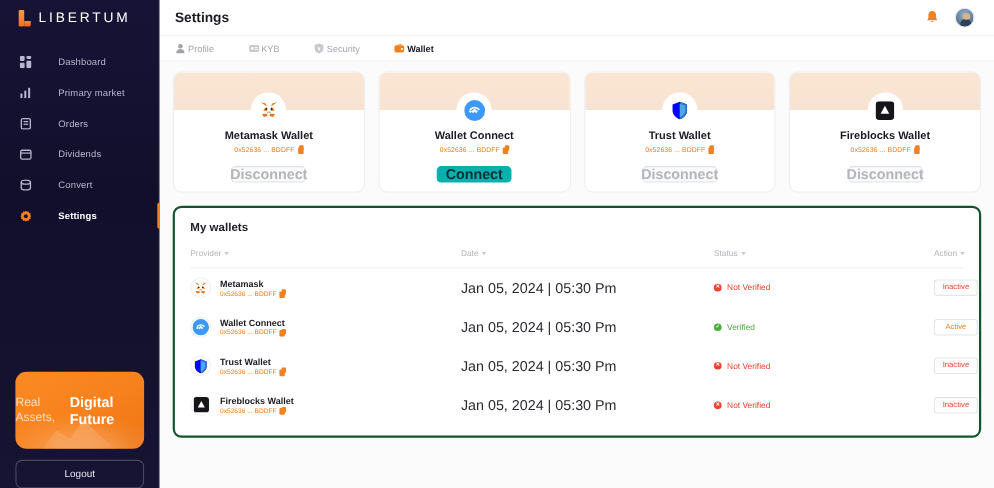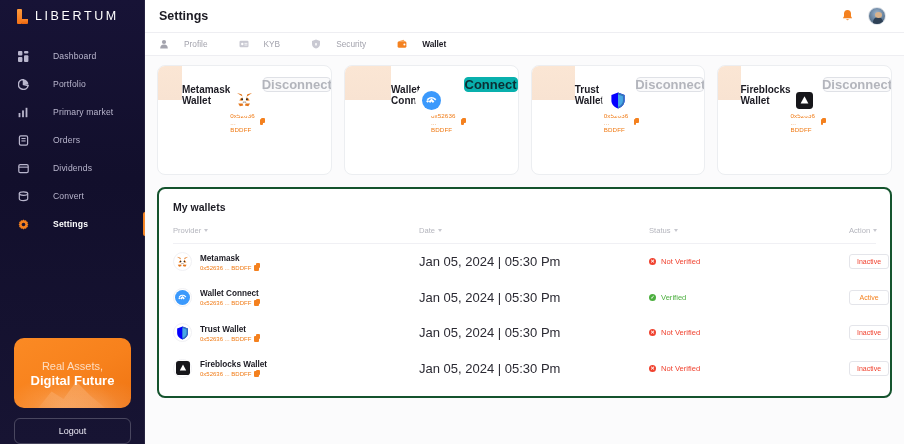--- a/index.html
+++ b/index.html
@@ -51,21 +51,21 @@
   .nav-item.active { color:#ffffff; font-weight:bold; }
   .nav-item.active .bar {
     position:absolute; right:0; top:2px; bottom:2px; width:2.5px;
     background:#f4811f; border-radius:2px 0 0 2px;
   }
   .nav-spacer { flex: 1 1 auto; }
   .promo {
     margin: 0 14px 10px 14px; height: 70px; border-radius: 10px;
     background: linear-gradient(150deg,#fb8a24 0%,#f7811c 55%,#ef7413 100%);
     position:relative; overflow:hidden;
-    display:flex; flex-direction:column; align-items:center; justify-content:center;
+    display:flex; flex-direction:row; align-items:center; justify-content:center;
   }
   .promo .mtn {
     position:absolute; left:0; right:0; bottom:-4px; height:42px;
     background:
       radial-gradient(ellipse at 40% 100%, rgba(255,255,255,0.24) 0%, rgba(255,255,255,0) 60%),
       radial-gradient(ellipse at 70% 100%, rgba(255,255,255,0.18) 0%, rgba(255,255,255,0) 55%);
   }
   .promo .mtn:after{
     content:""; position:absolute; left:18%; bottom:0; width:64%; height:34px;
     background: linear-gradient(180deg, rgba(255,255,255,0.22), rgba(255,255,255,0.02));
@@ -101,34 +101,34 @@
   .avatar:before{
     content:""; position:absolute; left:5.5px; top:3.5px; width:7px; height:6px;
     border-radius:50%; background:#d9b38c;  z-index:2;
   }
 
   .tabs {
     height:23px; background:#fff; display:flex; align-items:center;
     gap:0; padding-left:14px; border-bottom:1px solid #eeeef2; flex:0 0 23px;
   }
   .tab {
-    display:flex; align-items:center; gap:15px;
+    display:flex; align-items:center; gap:2px;
     font-size:8.3px; color:#a3a3ad; margin-right:31px; height:23px;
   }
   .tab.active { color:#1c1b23; font-weight:bold; }
   .tab .tic { width:10px; height:10px; display:flex; align-items:center; justify-content:center; }
 
   .content { flex:1 1 auto; padding: 9px 12px 0 12px; overflow:hidden; }
 
   
   .cards { display:flex; gap:12px; }
   .wcard {
     flex:1 1 0; background:#fff; border:1px solid #eceef1; border-radius:8px;
     overflow:hidden; position:relative; height:110px;
-    display:flex; flex-direction:row; 
+    display:flex; flex-direction:column; align-items:center;
   }
   .wcard-head {
     width:100%; height:34px;
     background: linear-gradient(180deg,#fbe6d4 0%,#f8e3d2 100%);
   }
   .wcard-logo {
     width:26px; height:26px; border-radius:50%; background:#fff;
     position:absolute; top:21px; left:50%; transform:translateX(-50%);
     display:flex; align-items:center; justify-content:center;
     box-shadow:0 0 0 3px #fff;
@@ -207,29 +207,20 @@
               <rect x="6" y="0" width="4.4" height="2.6" rx="1" fill="#b9b6cd"></rect>
               <rect x="0" y="6" width="4.4" height="5" rx="1" fill="#b9b6cd"></rect>
               <rect x="6" y="4.2" width="4.4" height="6.8" rx="1" fill="#b9b6cd"></rect>
             </svg>
         </span>
         <span>Dashboard</span>
       </div>
       <div class="nav-item">
         <span class="ic">
           <svg width="11" height="11" viewBox="0 0 11 11">
-              <path d="M5.5 5.5 V0.6 A4.9 4.9 0 0 1 10.4 5.5 Z" fill="#b9b6cd"></path>
-              <path d="M5.5 5.5 L10.1 6.6 A4.9 4.9 0 1 1 5.5 0.6 Z" fill="none" stroke="#b9b6cd" stroke-width="1.5"></path>
-            </svg>
-        </span>
-        <span>Portfolio</span>
-      </div>
-      <div class="nav-item">
-        <span class="ic">
-          <svg width="11" height="11" viewBox="0 0 11 11">
               <rect x="0.6" y="6" width="1.8" height="4.2" fill="#b9b6cd"></rect>
               <rect x="4.1" y="3.4" width="1.8" height="6.8" fill="#b9b6cd"></rect>
               <rect x="7.6" y="0.8" width="1.8" height="9.4" fill="#b9b6cd"></rect>
             </svg>
         </span>
         <span>Primary market</span>
       </div>
       <div class="nav-item">
         <span class="ic">
           <svg width="11" height="11" viewBox="0 0 11 11">

